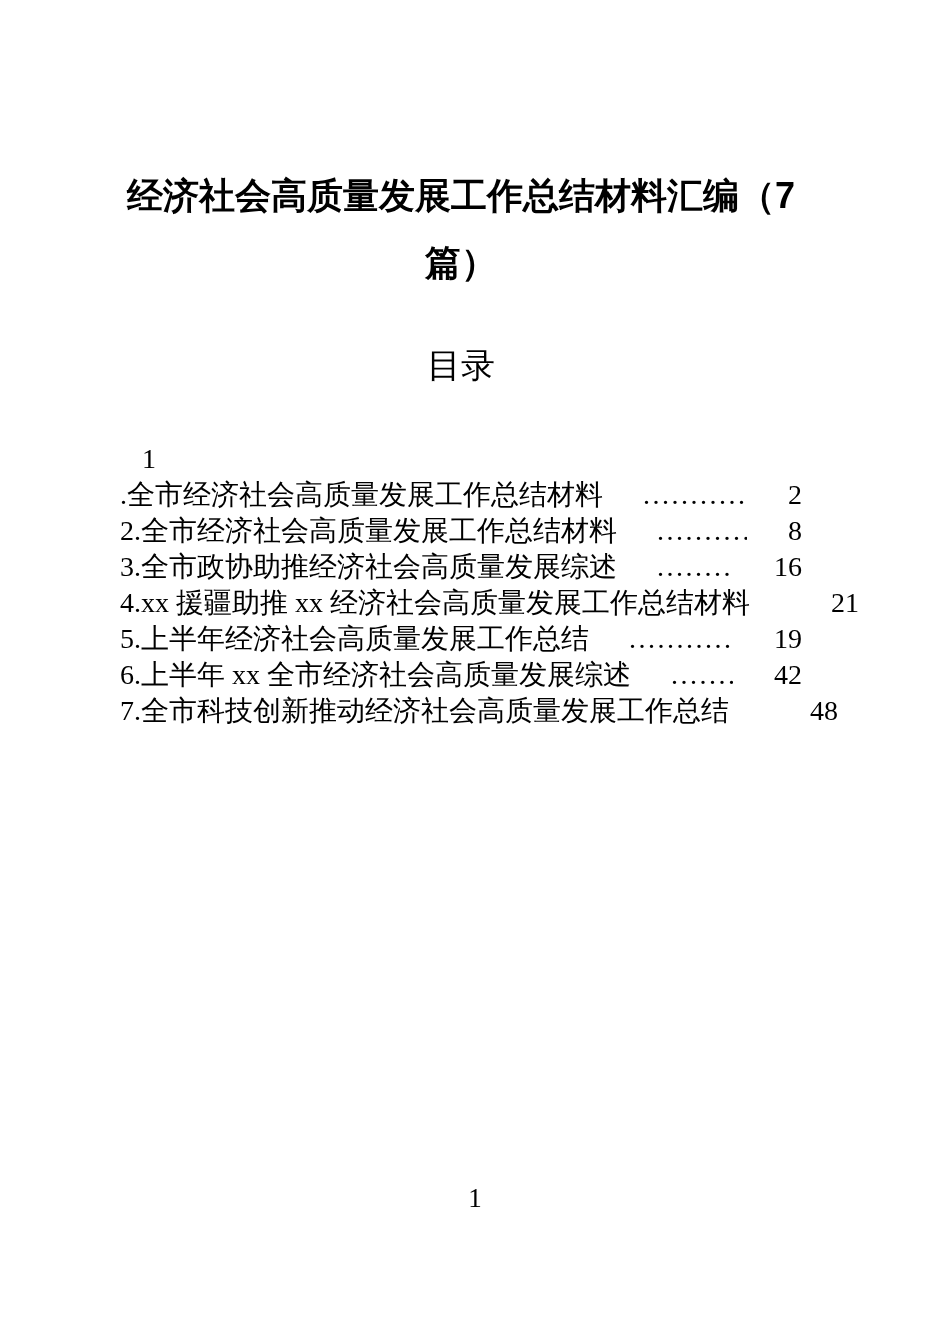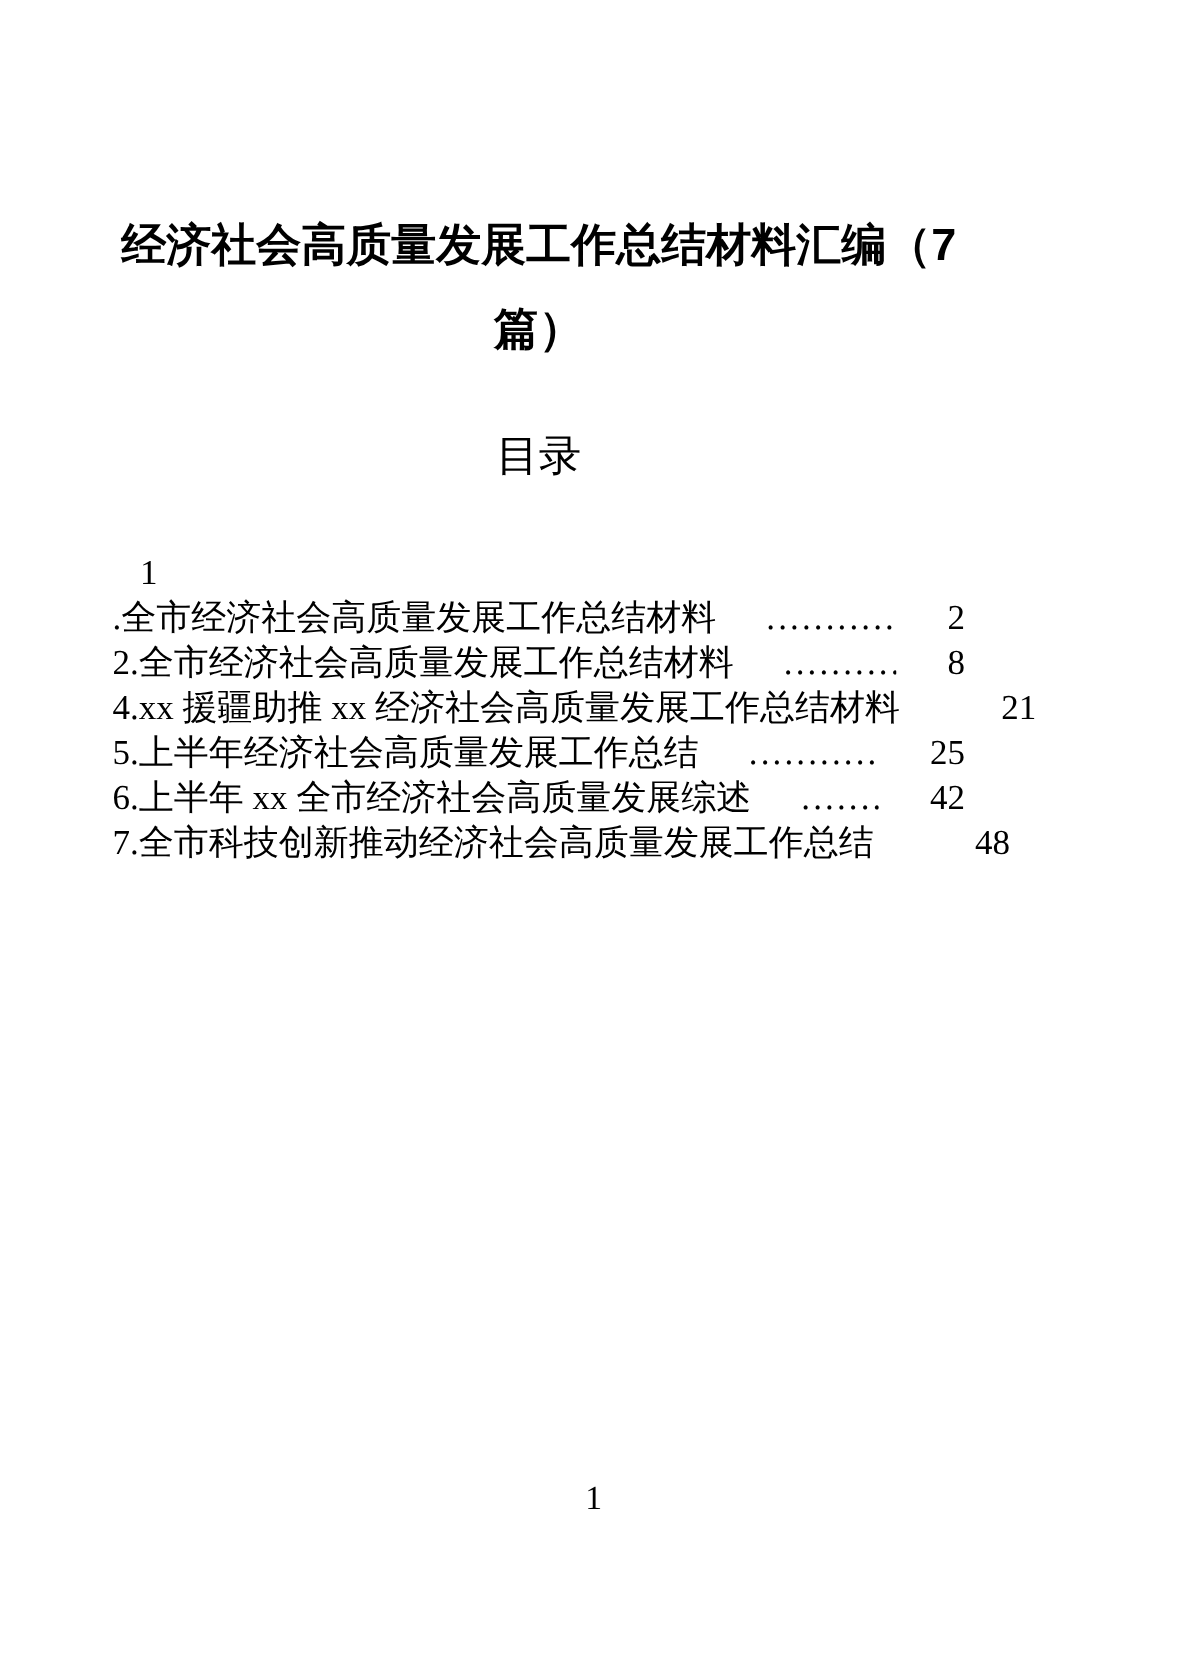--- a/index.html
+++ b/index.html
@@ -14,21 +14,21 @@
     margin: 0 auto;
     background: #ffffff;
     color: #000000;
     font-family: "Liberation Serif", serif;
     box-sizing: border-box;
     padding-top: 162px;
     overflow: hidden;
   }
   .content {
     width: 682px;
-    margin-left: 90px;
+    margin-left: 120px;
   }
   .doc-title {
     font-family: "Liberation Sans", "DejaVu Sans", sans-serif;
     font-weight: bold;
     font-size: 36px;
     line-height: 67px;
     text-align: center;
     letter-spacing: 0;
   }
   .toc-heading {
@@ -103,31 +103,36 @@
         <span class="leader"></span>
         <span class="pagenum">2</span>
       </div>
 
       <div class="toc-entry">
         <span class="label">2.全市经济社会高质量发展工作总结材料</span>
         <span class="leader"></span>
         <span class="pagenum">8</span>
       </div>
 
+      <div class="toc-entry">
+        <span class="label">3.全市政协助推经济社会高质量发展综述</span>
+        <span class="leader"></span>
+        <span class="pagenum">16</span>
+      </div>
 
       <div class="toc-entry">
         <span class="label">4.xx 援疆助推 xx 经济社会高质量发展工作总结材料</span>
         <span class="leader"></span>
         <span class="pagenum">21</span>
       </div>
 
       <div class="toc-entry">
         <span class="label">5.上半年经济社会高质量发展工作总结</span>
         <span class="leader"></span>
-        <span class="pagenum">25</span>
+        <span class="pagenum">19</span>
       </div>
 
       <div class="toc-entry">
         <span class="label">6.上半年 xx 全市经济社会高质量发展综述</span>
         <span class="leader"></span>
         <span class="pagenum">42</span>
       </div>
 
       <div class="toc-entry">
         <span class="label">7.全市科技创新推动经济社会高质量发展工作总结</span>

